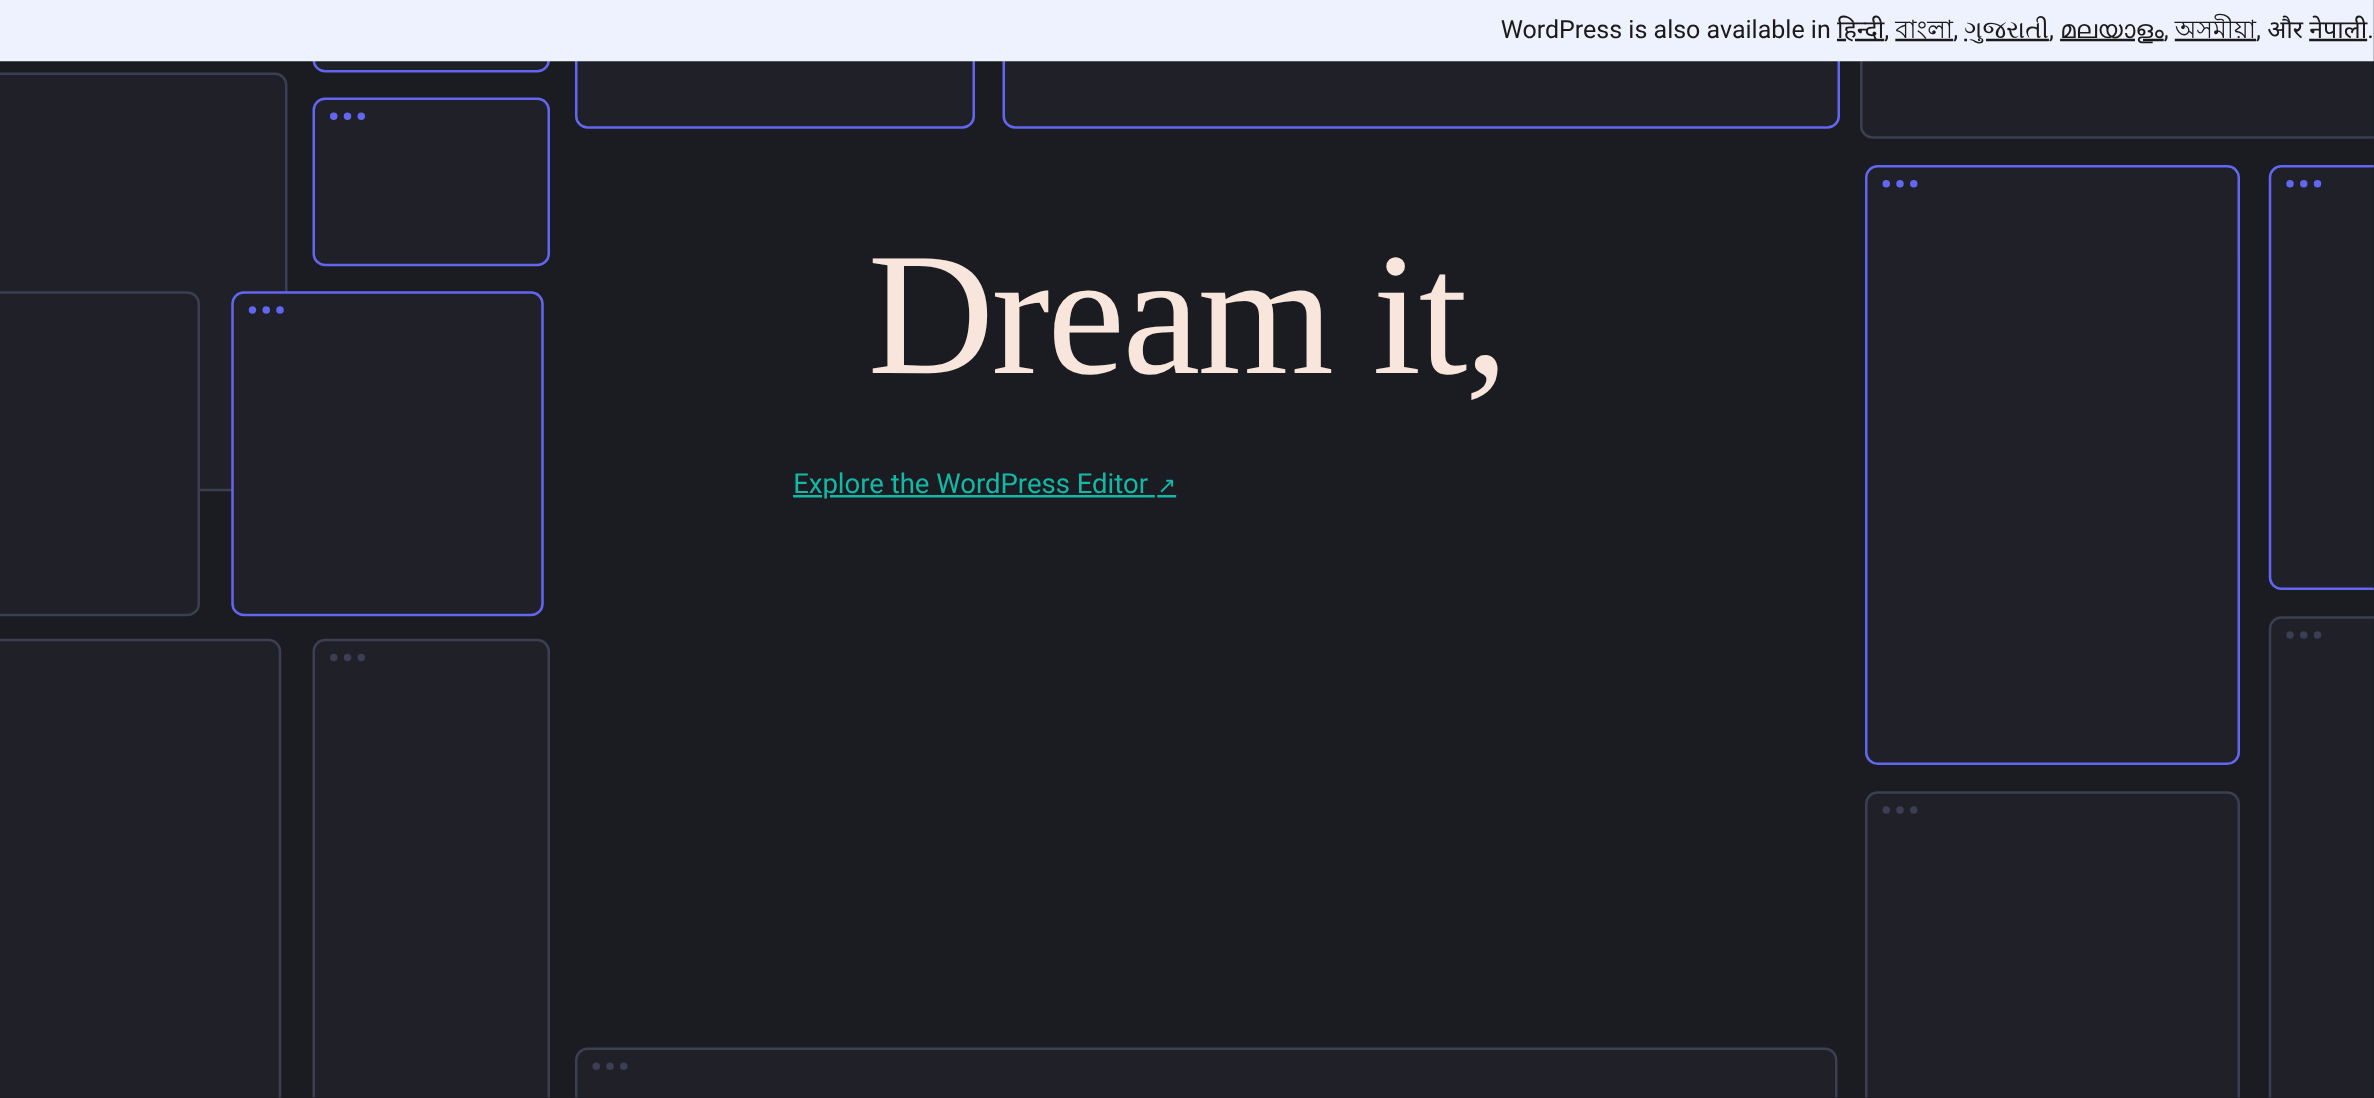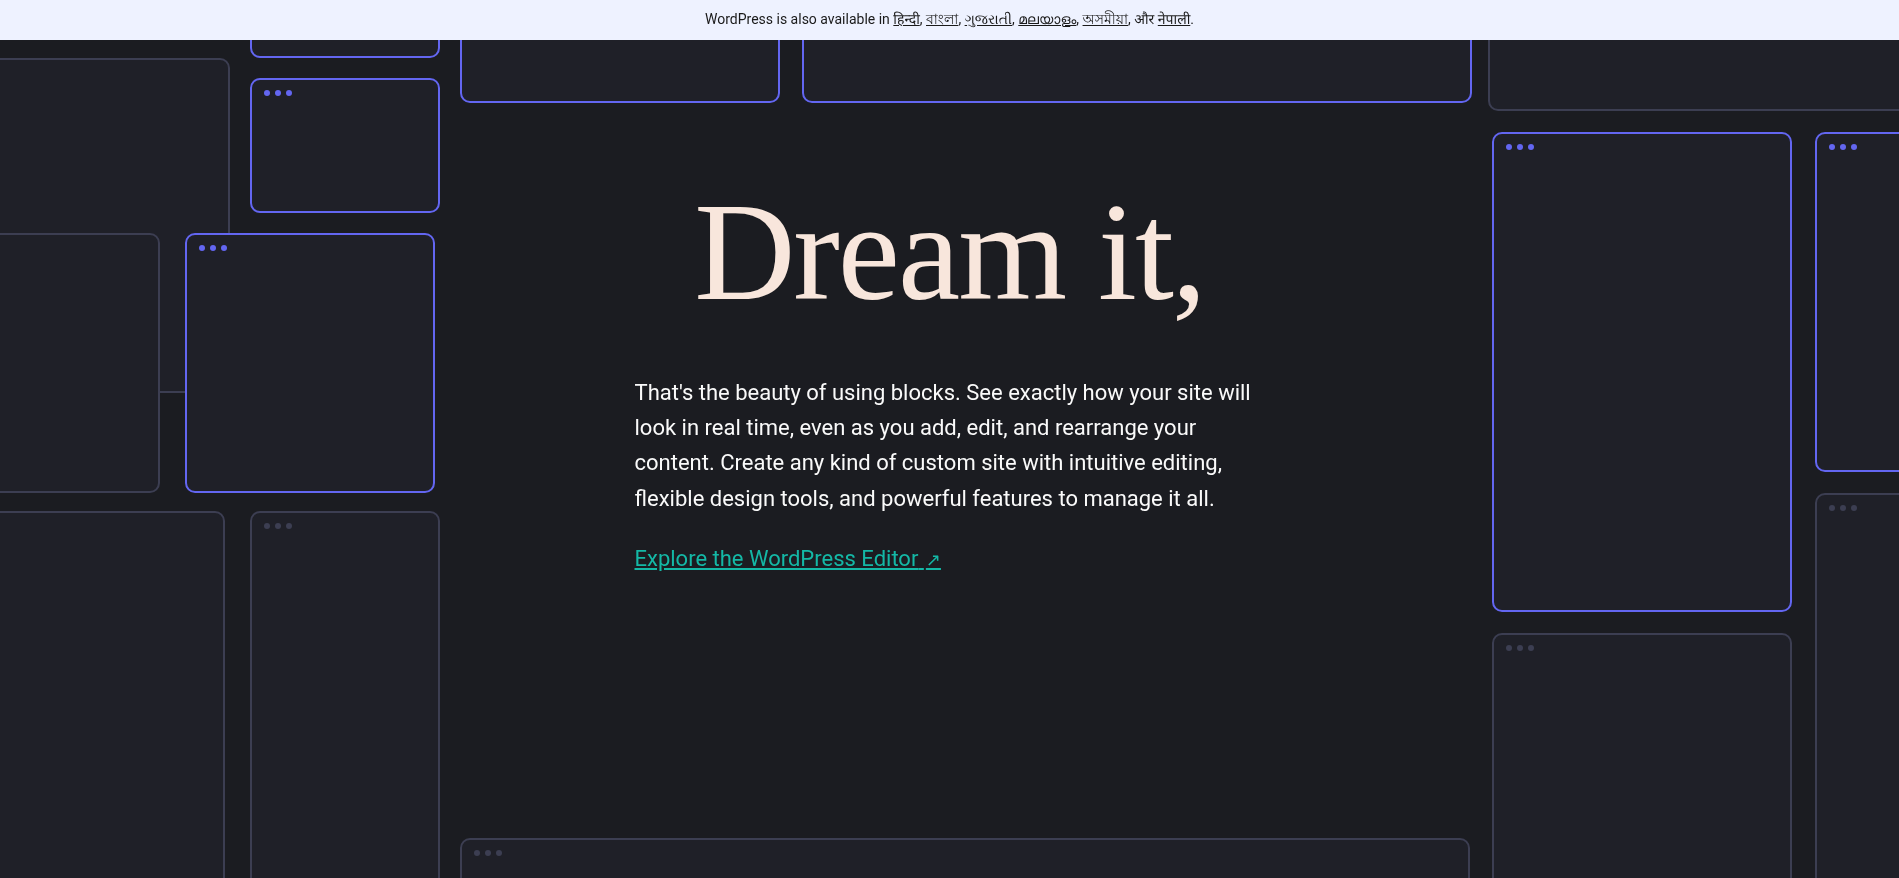--- a/index.html
+++ b/index.html
@@ -14,23 +14,23 @@
       overflow: hidden;
       width: 1899px;
       height: 878px;
       position: relative;
     }
 
     
     .top-banner {
       background: #eef2ff;
       color: #1a1a1a;
-      text-align: center;
+      text-align: right;
       padding: 8px 0;
-      font-size: 14px;
+      font-size: 20px;
       position: relative;
       z-index: 100;
       width: 100%;
     }
 
     .top-banner a {
       color: #1a1a1a;
       text-decoration: underline;
     }
 
@@ -204,20 +204,19 @@
         <span></span>
         <span></span>
         <span></span>
       </div>
     </div>
 
   <div class="content">
     <h1 class="hero-title">
       <span>Dream it,</span><br>
     </h1>
-    <p class="hero-desc">That's the beauty of using blocks. See exactly how your site will look in real time, even as you add, edit, and rearrange your content. Create any kind of custom site with intuitive editing, flexible design tools, and powerful features to manage it all.</p>
     <a href="#" class="hero-link">
       <span>Explore the WordPress Editor</span>
       <span class="arrow">↗</span>
     </a>
   </div>
 
 </div>
 
 </body></html>

